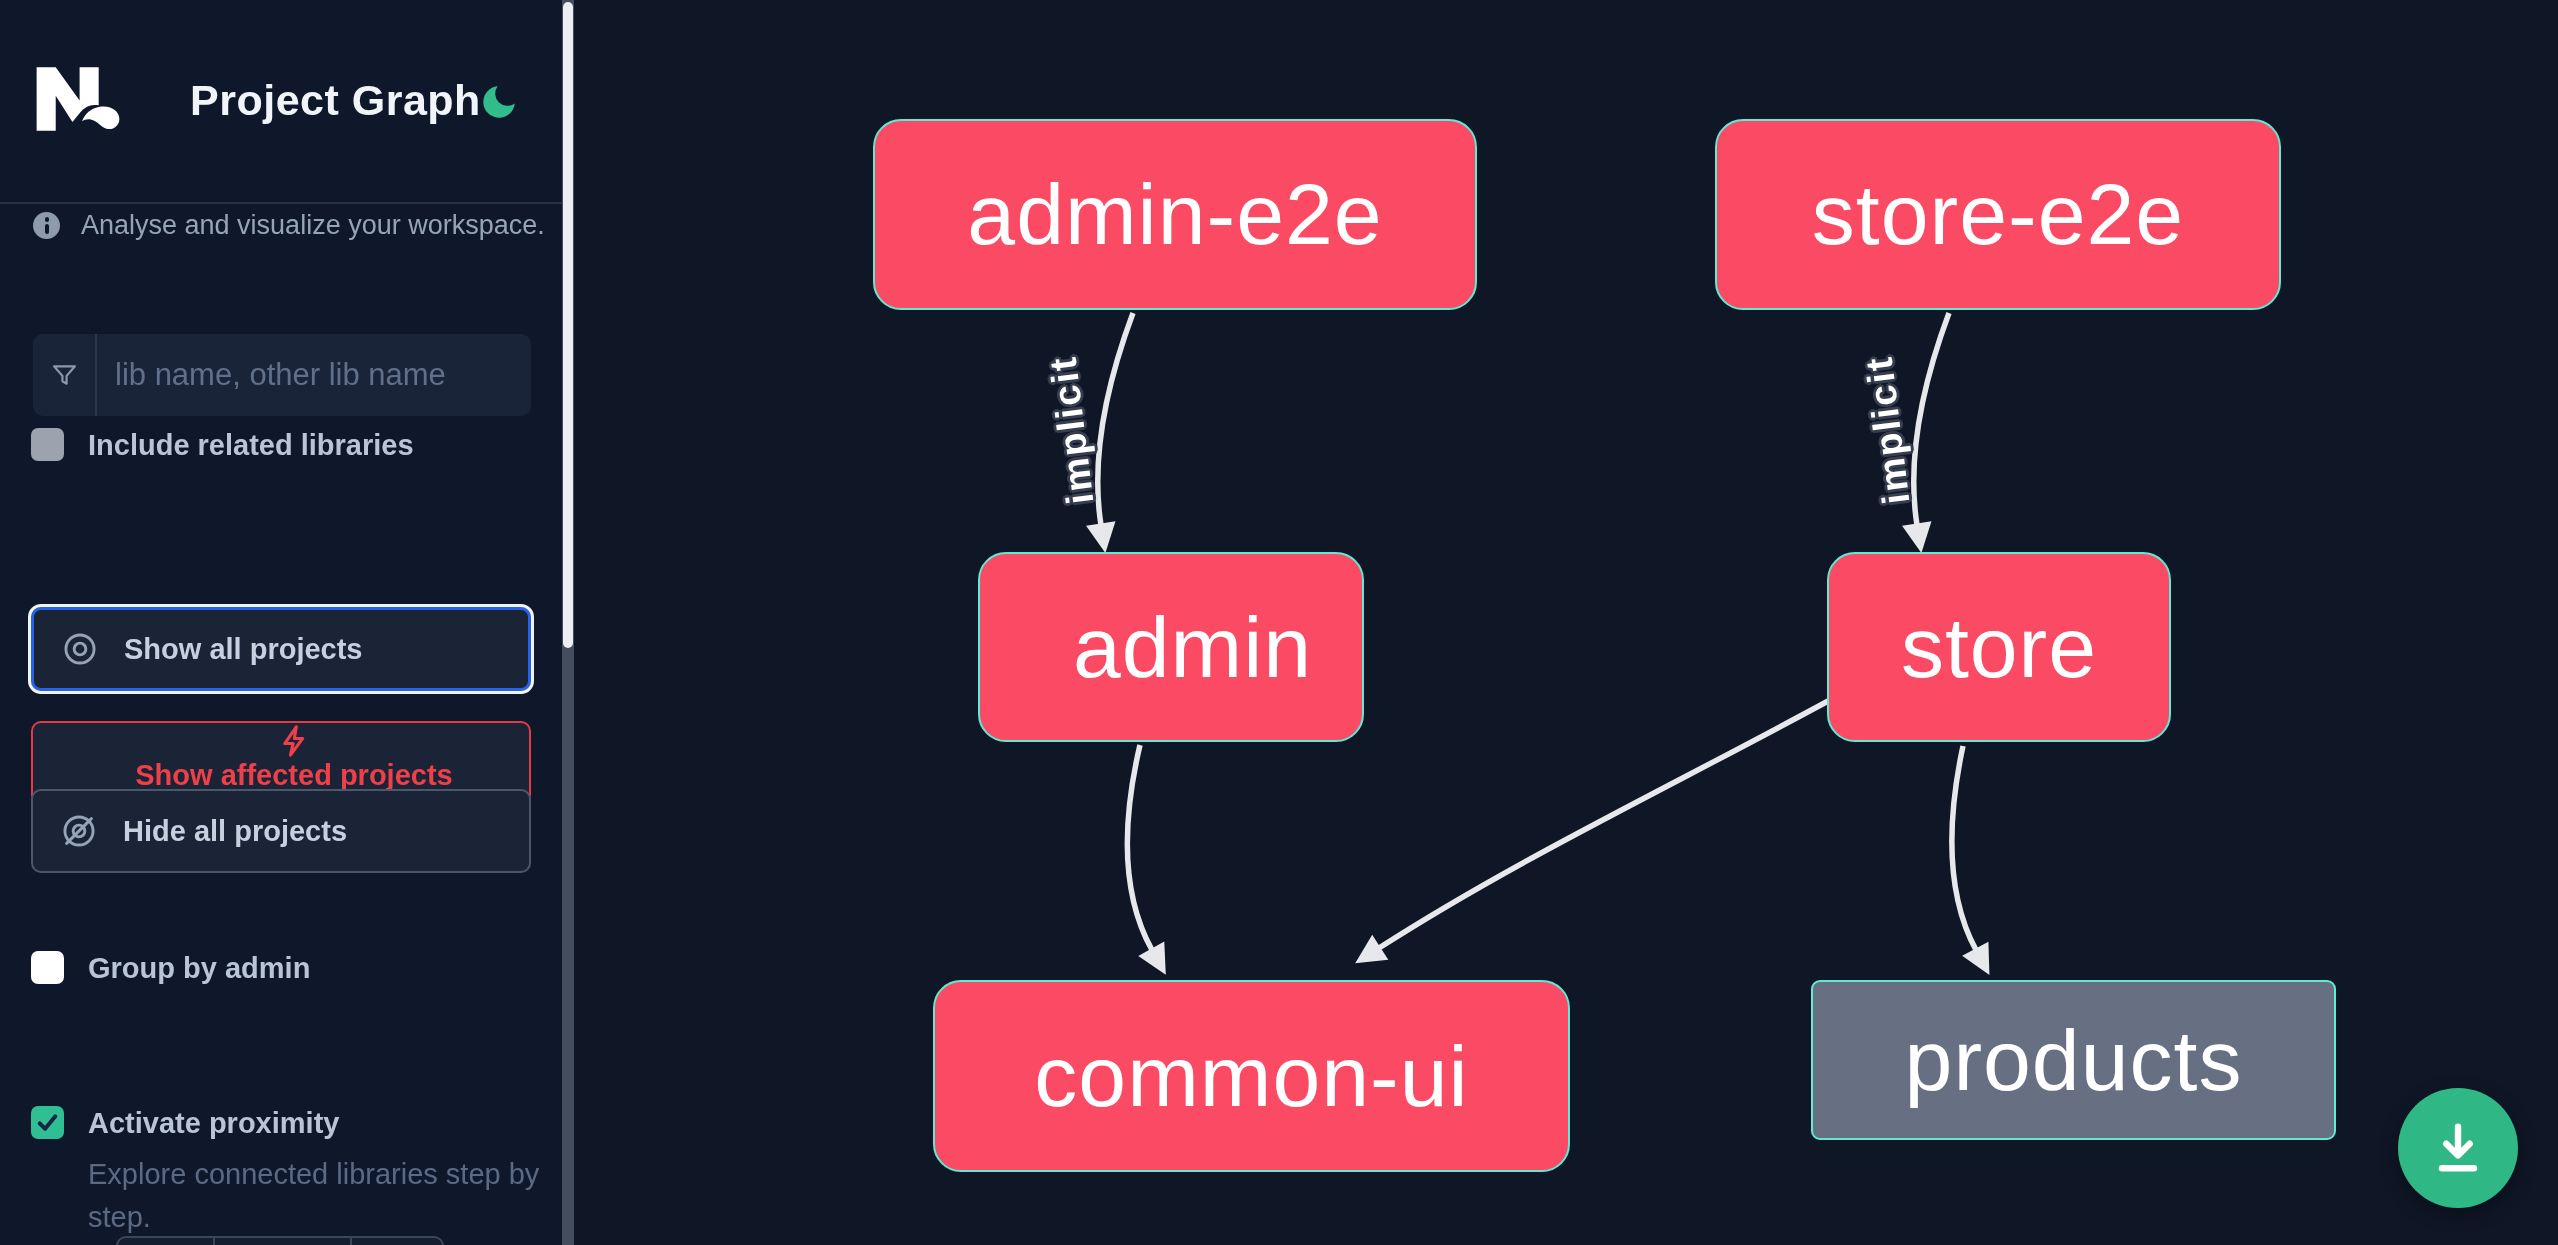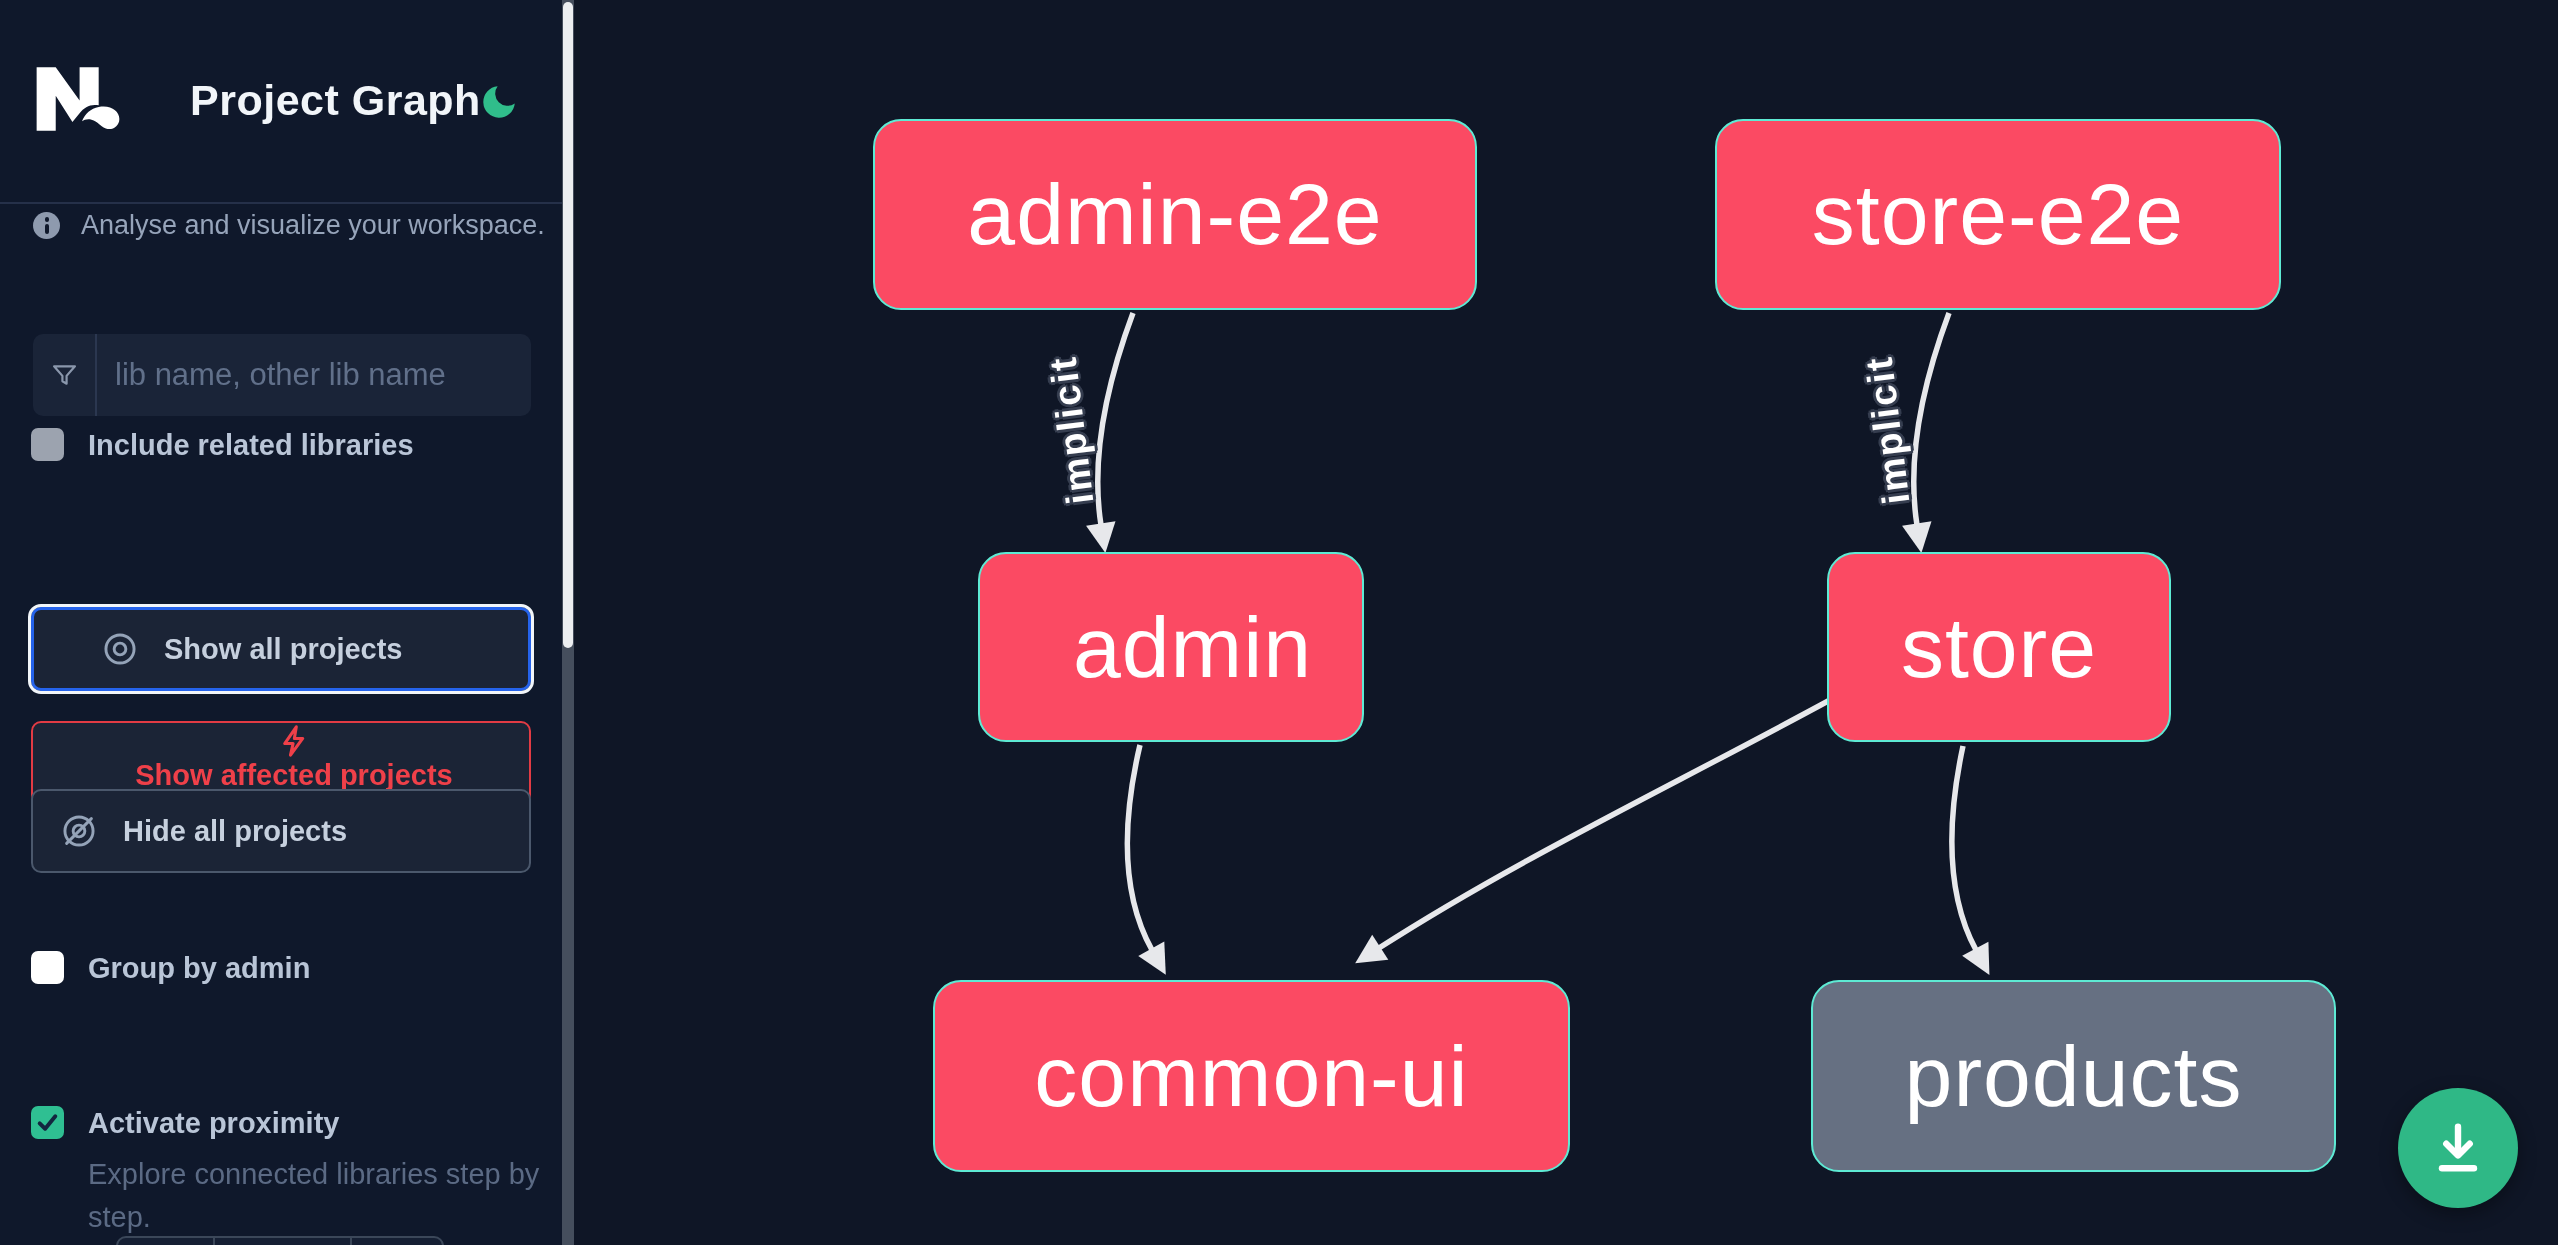--- a/index.html
+++ b/index.html
@@ -31,21 +31,21 @@
   .checkbox.gray{background:#9ca3af;}
   .checkbox.white{background:#ffffff;}
   .checkbox.green{background:#2fbf92;display:flex;align-items:center;justify-content:center;}
   .check-label{position:absolute;left:57px;top:1px;font-size:29px;font-weight:600;color:#b9c5d7;}
   .check-desc{position:absolute;left:57px;top:47px;width:478px;font-size:29px;line-height:43px;color:#5b6a84;}
 
   .btn{position:absolute;left:31px;width:500px;height:84px;background:#1b2436;border-radius:10px;
        display:flex;align-items:center;box-sizing:border-box;cursor:pointer;}
   .btn .bicon{margin-left:28px;display:flex;}
   .btn .blabel{margin-left:26px;font-size:29px;font-weight:600;color:#c6d0de;}
-  .btn.focus{border:3px solid #2563eb;outline:3px solid #f1f5f9;padding-left:40px;}
+  .btn.focus{border:3px solid #2563eb;outline:3px solid #f1f5f9;}
   .btn.danger{border:2px solid #e23b44;flex-direction:column;}
   .btn.danger .blabel{color:#ef4049;}
   .btn.plain{border:2px solid #4b586c;}
 
   .stepper{position:absolute;left:116px;top:1236px;width:324px;height:40px;background:#151f33;
            border:2px solid #3b4759;border-radius:10px;display:flex;}
   .stepper .seg{flex:0 0 95px;border-right:2px solid #3b4759;}
   .stepper .seg2{flex:0 0 135px;border-right:2px solid #3b4759;}
 
   .sb-scroll{position:absolute;left:562px;top:0;width:12px;height:1245px;background:#454e5d;}
@@ -175,21 +175,21 @@
     </svg>
 
     <div class="edge-label" style="left:498px;top:430px;transform:translate(-50%,-50%) rotate(-97deg);">implicit</div>
     <div class="edge-label" style="left:1314px;top:430px;transform:translate(-50%,-50%) rotate(-97deg);">implicit</div>
 
     <div class="node" style="left:299px;top:119px;width:604px;height:191px;">admin-e2e</div>
     <div class="node" style="left:1141px;top:119px;width:566px;height:191px;">store-e2e</div>
     <div class="node" style="left:404px;top:552px;width:386px;height:190px;padding-left:43px;">admin</div>
     <div class="node" style="left:1253px;top:552px;width:344px;height:190px;">store</div>
     <div class="node" style="left:359px;top:980px;width:637px;height:192px;">common-ui</div>
-    <div class="node gray" style="left:1237px;top:980px;width:525px;height:192px;">products</div>
+    <div class="node gray" style="left:1237px;top:980px;width:525px;height:160px;border-radius:9px;">products</div>
 
     <div class="fab">
       <svg width="64" height="64" viewBox="-30 -30 60 60" fill="none" stroke="#ffffff" stroke-width="6" stroke-linecap="round" stroke-linejoin="round">
         <line x1="0" y1="-20" x2="0" y2="5"></line>
         <polyline points="-11,-4 0,7 11,-4"></polyline>
         <line x1="-15" y1="19" x2="15" y2="19"></line>
       </svg>
     </div>
   </main>
 </div>

